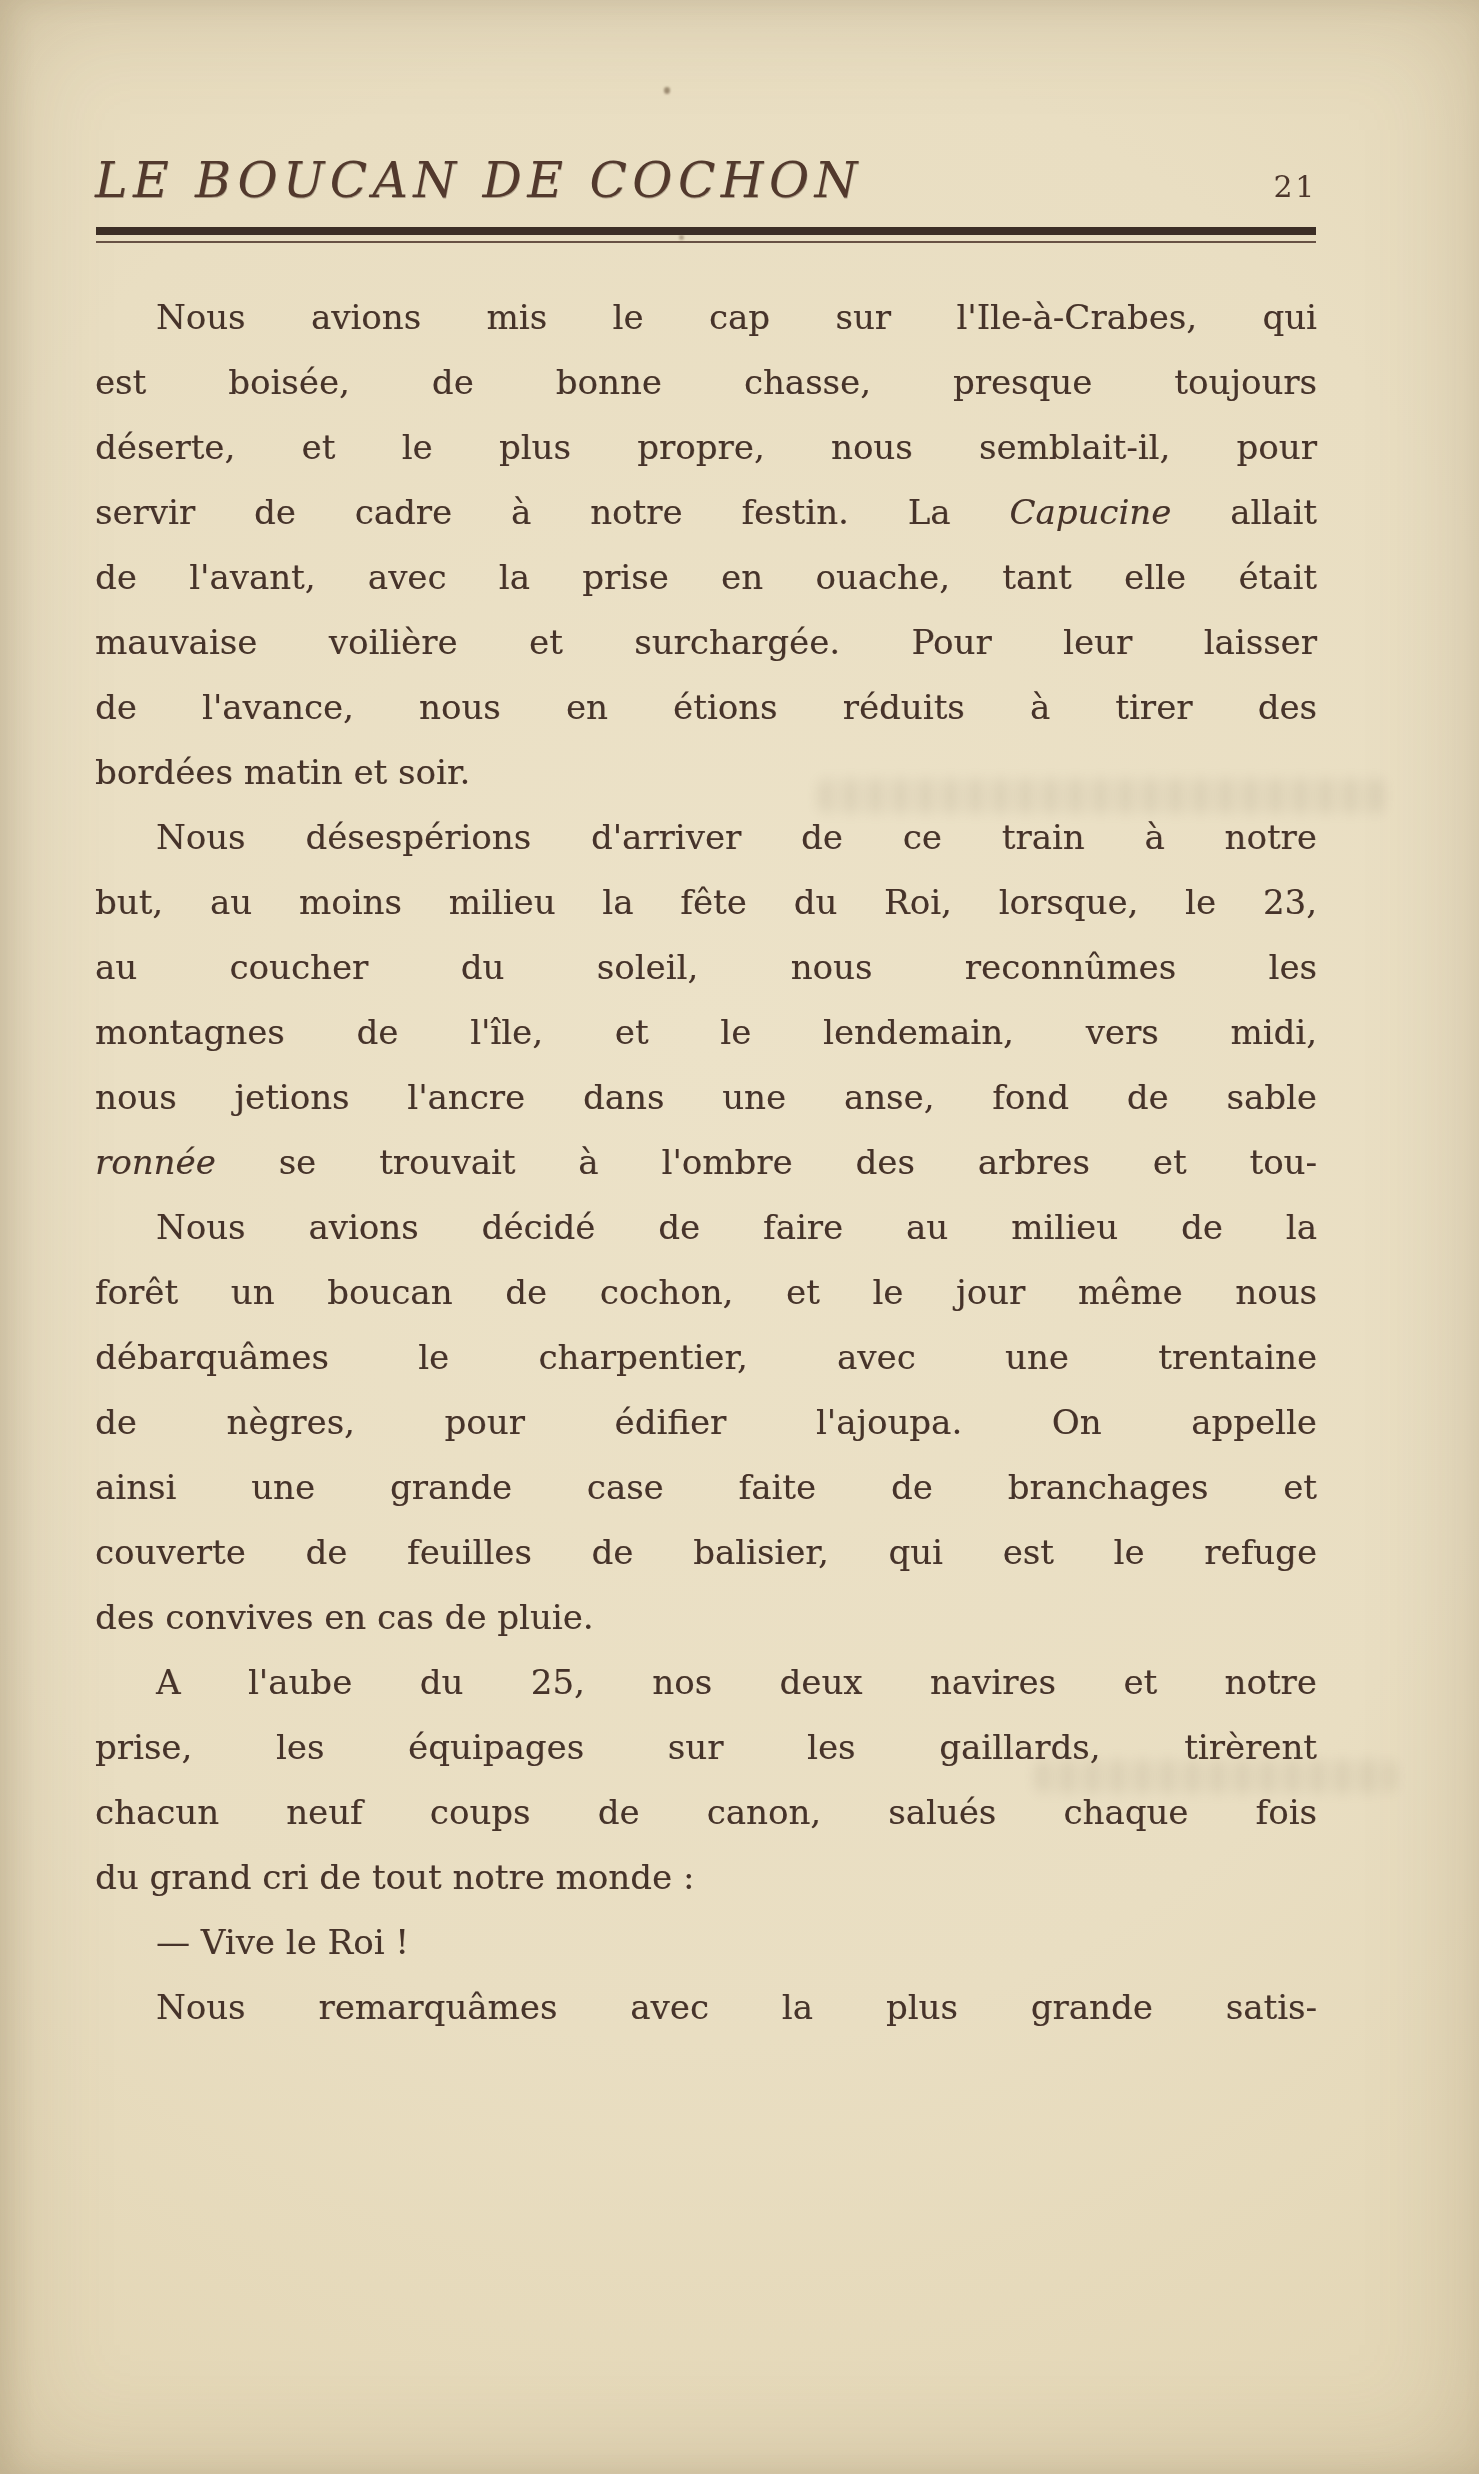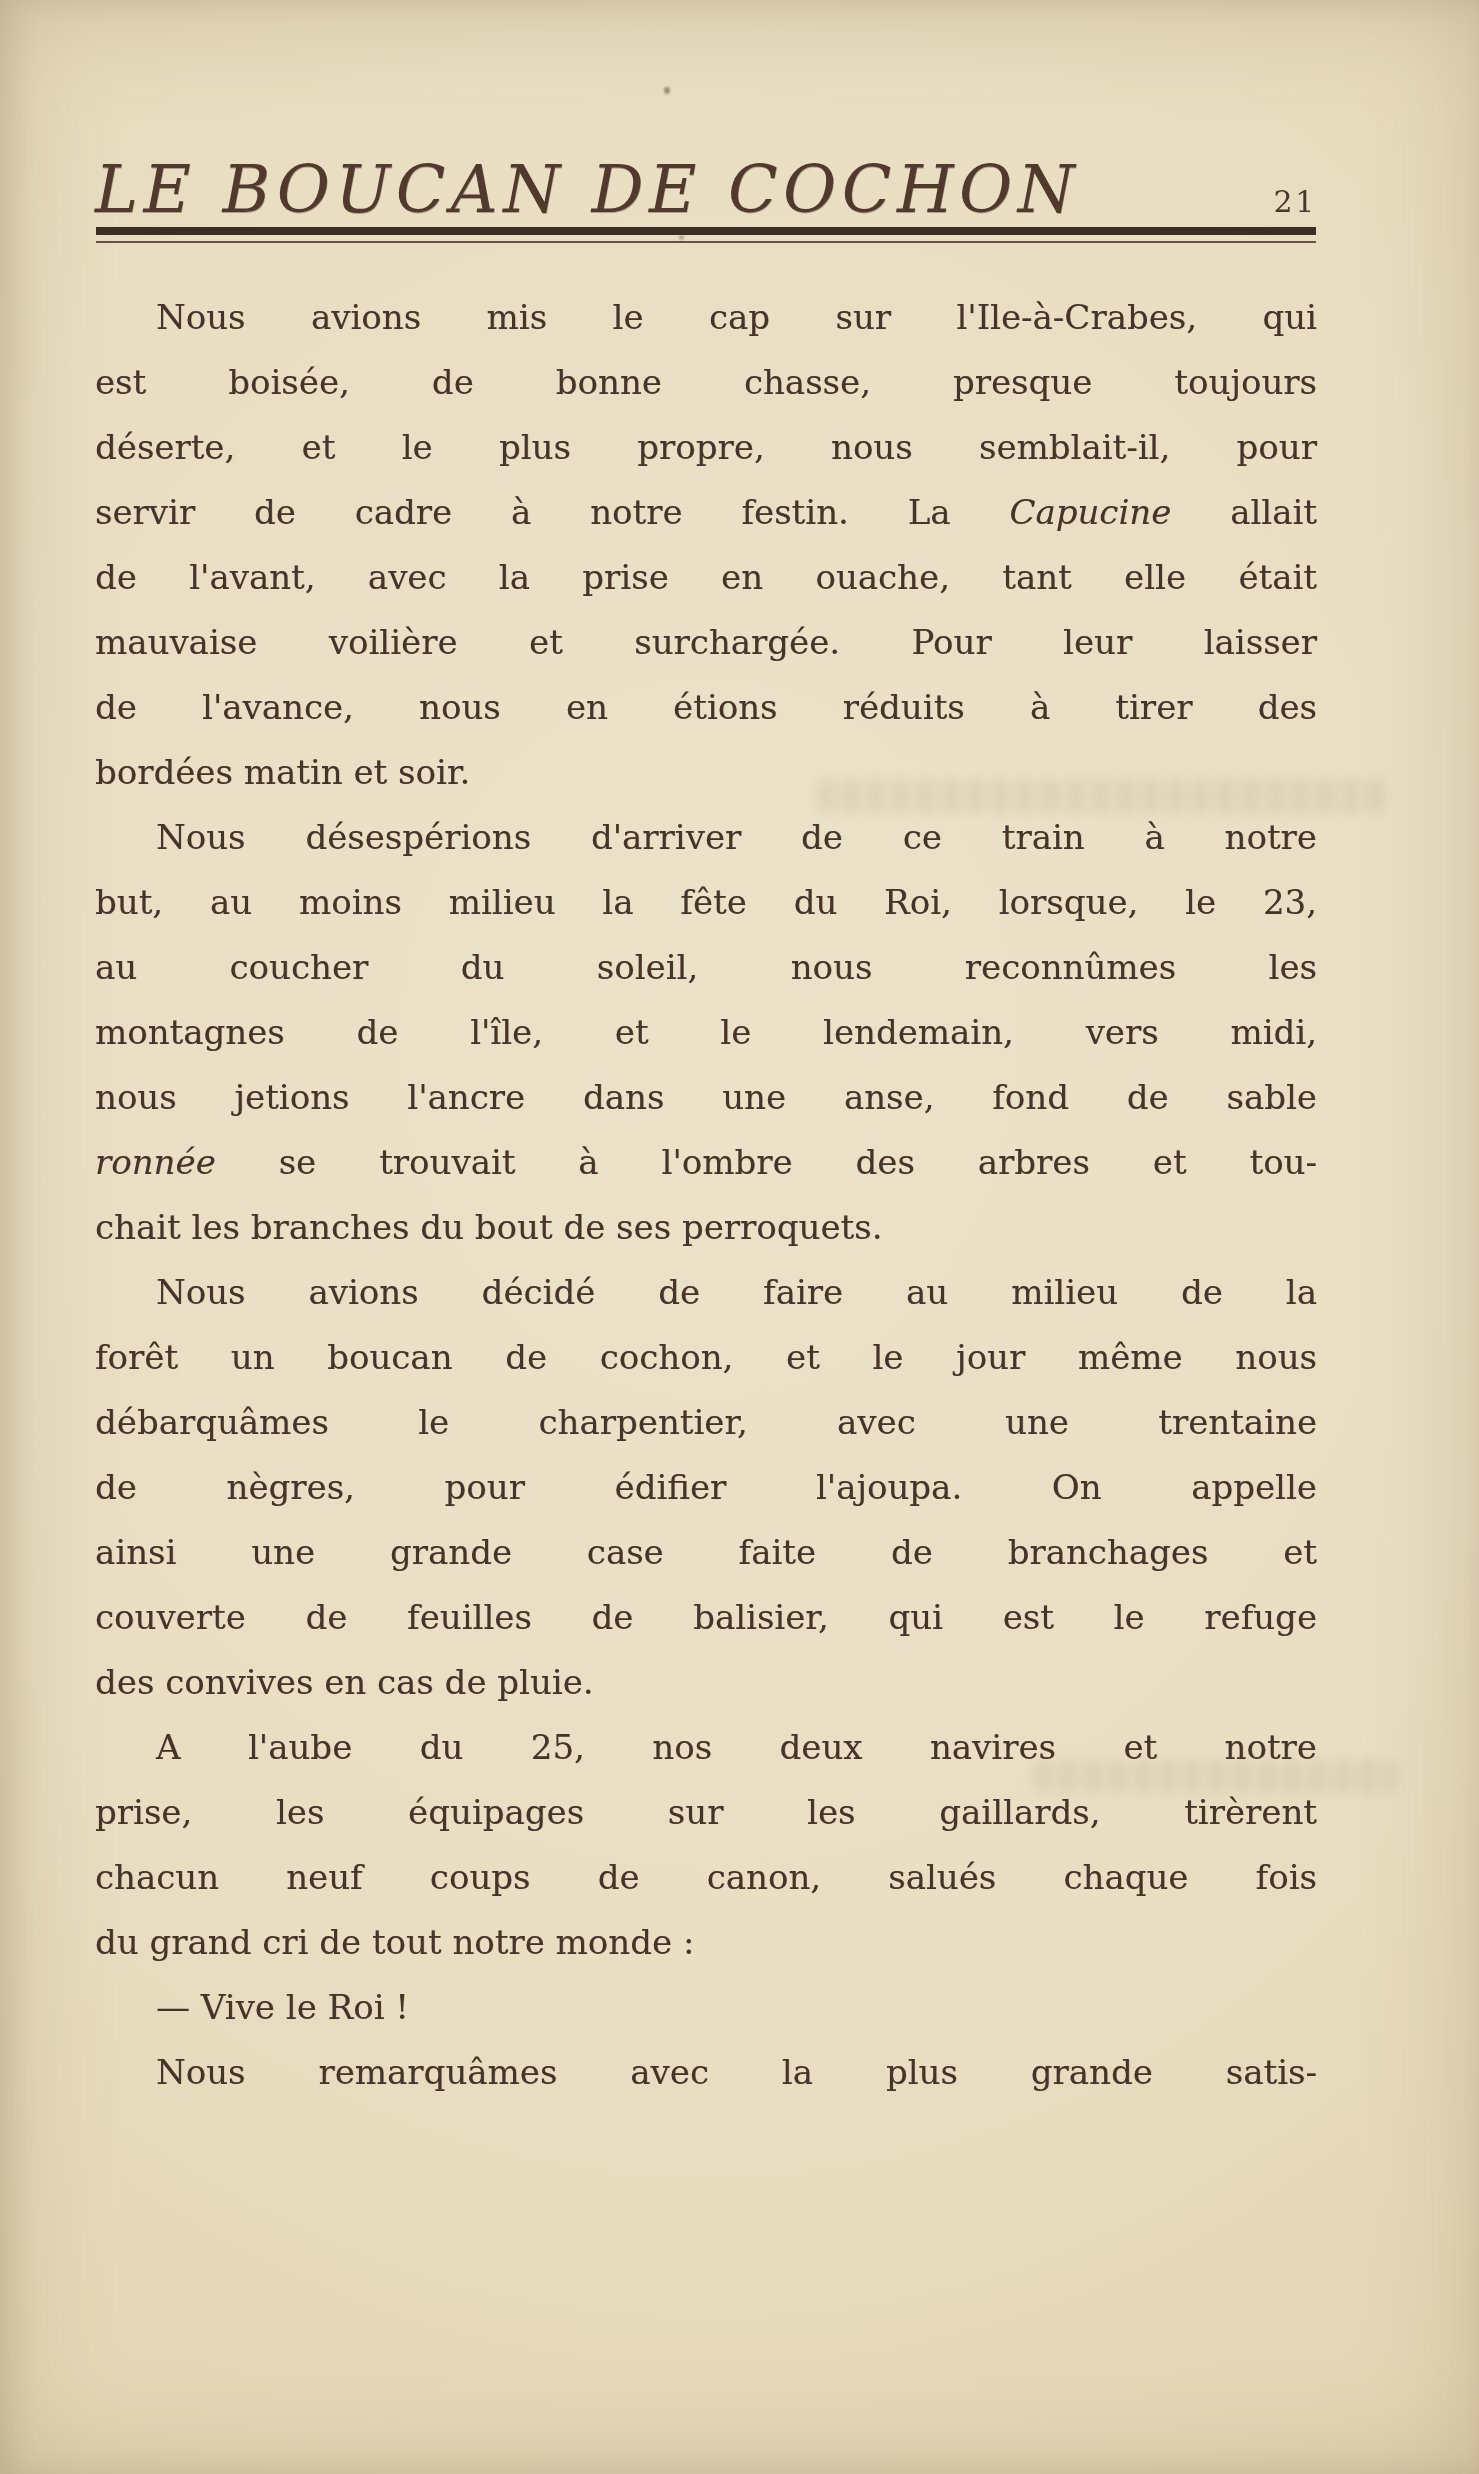--- a/index.html
+++ b/index.html
@@ -28,21 +28,21 @@
     position: absolute;
     top: 152px;
     left: 95px;
     width: 1222px;
     display: flex;
     justify-content: space-between;
     align-items: baseline;
   }
   .running-title {
     font-style: italic;
-    font-size: 65px;
+    font-size: 49px;
     letter-spacing: 5.4px;
     color: #52392d;
     white-space: nowrap;
     text-shadow: 0.5px 0.5px 0.5px rgba(60, 40, 30, 0.35);
   }
   .page-number {
     font-size: 30px;
     letter-spacing: 2.7px;
     color: #4c362b;
     font-variant: small-caps;
@@ -119,21 +119,20 @@
         <div class="line just">de l'avance, nous en étions réduits à tirer des</div>
         <div class="line">bordées matin et soir.</div>
       </div>
       <div class="para">
         <div class="line just indent">Nous désespérions d'arriver de ce train à notre</div>
         <div class="line just">but, au moins milieu la fête du Roi, lorsque, le 23,</div>
         <div class="line just">au coucher du soleil, nous reconnûmes les</div>
         <div class="line just">montagnes de l'île, et le lendemain, vers midi,</div>
         <div class="line just">nous jetions l'ancre dans une anse, fond de sable</div>
         <div class="line just"><i>ronnée</i> se trouvait à l'ombre des arbres et tou-</div>
-        <div class="line">chait les branches du bout de ses perroquets.</div>
       </div>
       <div class="para">
         <div class="line just indent">Nous avions décidé de faire au milieu de la</div>
         <div class="line just">forêt un boucan de cochon, et le jour même nous</div>
         <div class="line just">débarquâmes le charpentier, avec une trentaine</div>
         <div class="line just">de nègres, pour édifier l'ajoupa. On appelle</div>
         <div class="line just">ainsi une grande case faite de branchages et</div>
         <div class="line just">couverte de feuilles de balisier, qui est le refuge</div>
         <div class="line">des convives en cas de pluie.</div>
       </div>

